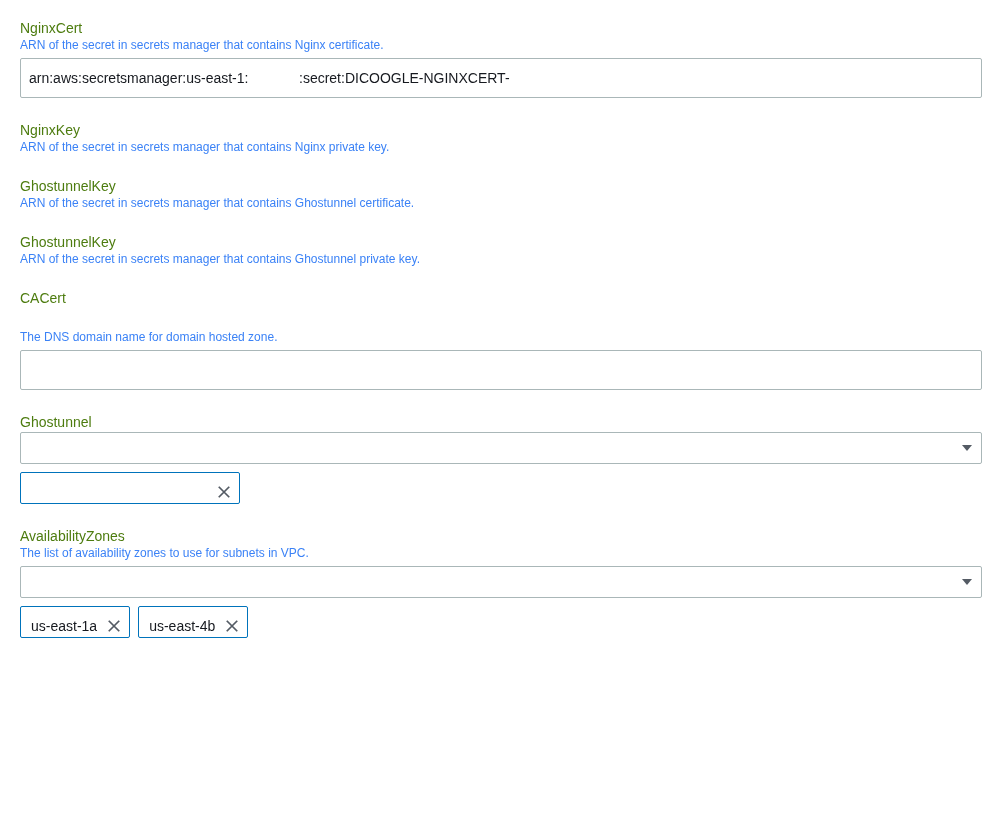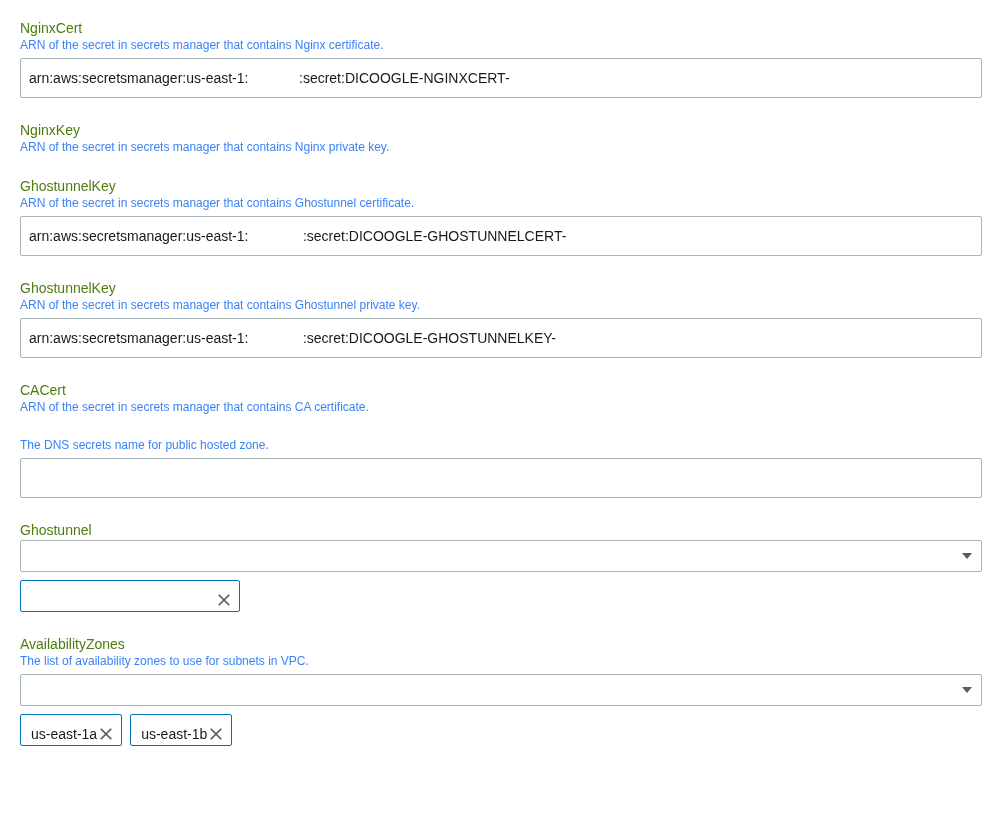--- a/index.html
+++ b/index.html
@@ -72,20 +72,21 @@
       flex-wrap: wrap;
     }
     .tag {
       display: inline-flex;
       align-items: center;
       border: 1px solid #0073bb;
       border-radius: 2px;
       background: #ffffff;
       padding: 11px 6px 4px 10px;
       height: 32px;
+      gap: 8px;
     }
     .tag-large {
       width: 220px;
       justify-content: space-between;
     }
     .tag-label {
       font-size: 14px;
       color: #16191f;
     }
     .tag-close {
@@ -115,36 +116,33 @@
 </div>
 
 <div class="field-group">
   <div class="field-label">NginxKey</div>
   <div class="field-description">ARN of the secret in secrets manager that contains Nginx private key.</div>
 </div>
 
 <div class="field-group">
   <div class="field-label">GhostunnelKey</div>
   <div class="field-description">ARN of the secret in secrets manager that contains Ghostunnel certificate.</div>
-  <input type="text" class="text-input" value="arn:aws:secretsmanager:us-east-1:              :secret:DICOOGLE-GHOSTUNNELCERT-" style="">
 </div>
 
 <div class="field-group">
   <div class="field-label">GhostunnelKey</div>
   <div class="field-description">ARN of the secret in secrets manager that contains Ghostunnel private key.</div>
-  <input type="text" class="text-input" value="arn:aws:secretsmanager:us-east-1:              :secret:DICOOGLE-GHOSTUNNELKEY-" style="">
 </div>
 
 <div class="field-group">
   <div class="field-label">CACert</div>
-  <div class="field-description">ARN of the secret in secrets manager that contains CA certificate.</div>
 </div>
 
 <div class="field-group">
-  <div class="field-description">The DNS secrets name for public hosted zone.</div>
+  <div class="field-description">The DNS domain name for domain hosted zone.</div>
   <input type="text" class="text-input" value="" style="">
 </div>
 
 <div class="field-group">
   <div class="field-label">Ghostunnel</div>
   <div class="select-wrapper">
     <select class="select-input">
       <option></option>
     </select>
     <span class="select-caret">
@@ -181,21 +179,21 @@
   <div class="tag-row">
     <div class="tag">
       <span class="tag-label">us-east-1a</span>
       <span class="tag-close">
         <svg class="x-icon" viewBox="0 0 16 16">
             <path d="M2 2 L14 14 M14 2 L2 14" stroke="currentColor" stroke-width="2" fill="none"></path>
           </svg>
       </span>
     </div>
     <div class="tag">
-      <span class="tag-label">us-east-1b</span>
+      <span class="tag-label">us-east-4b</span>
       <span class="tag-close">
         <svg class="x-icon" viewBox="0 0 16 16">
             <path d="M2 2 L14 14 M14 2 L2 14" stroke="currentColor" stroke-width="2" fill="none"></path>
           </svg>
       </span>
     </div>
   </div>
 </div>
 
 </body></html>

